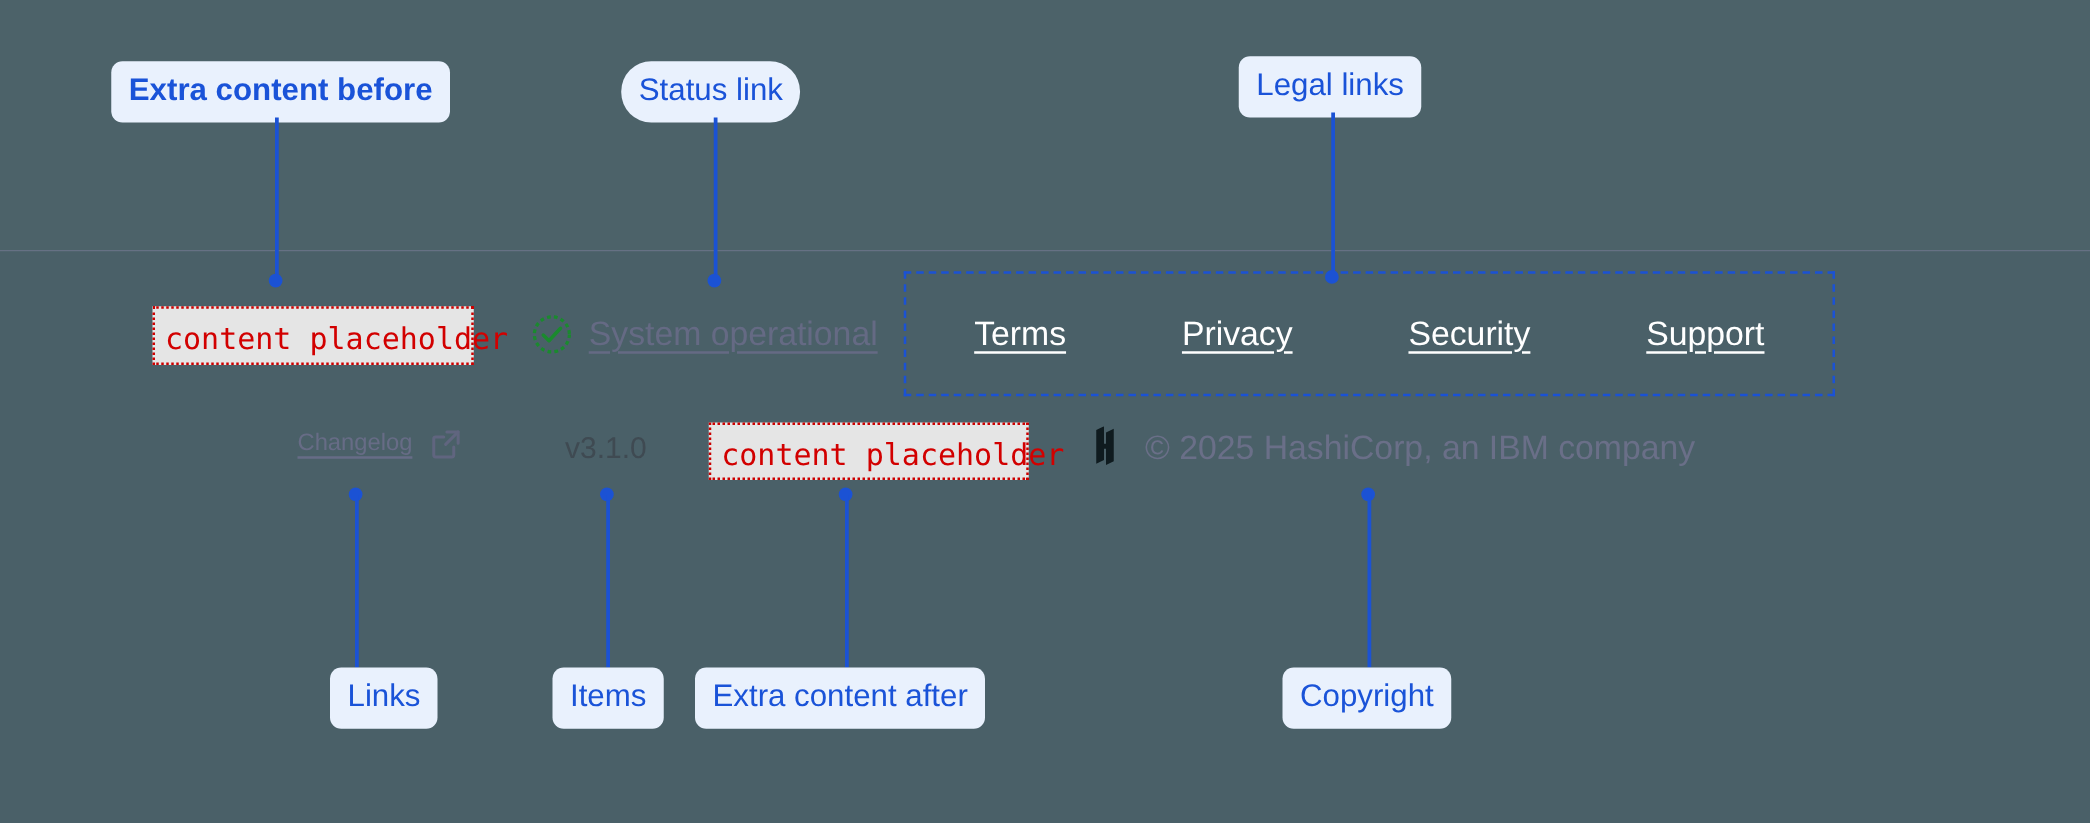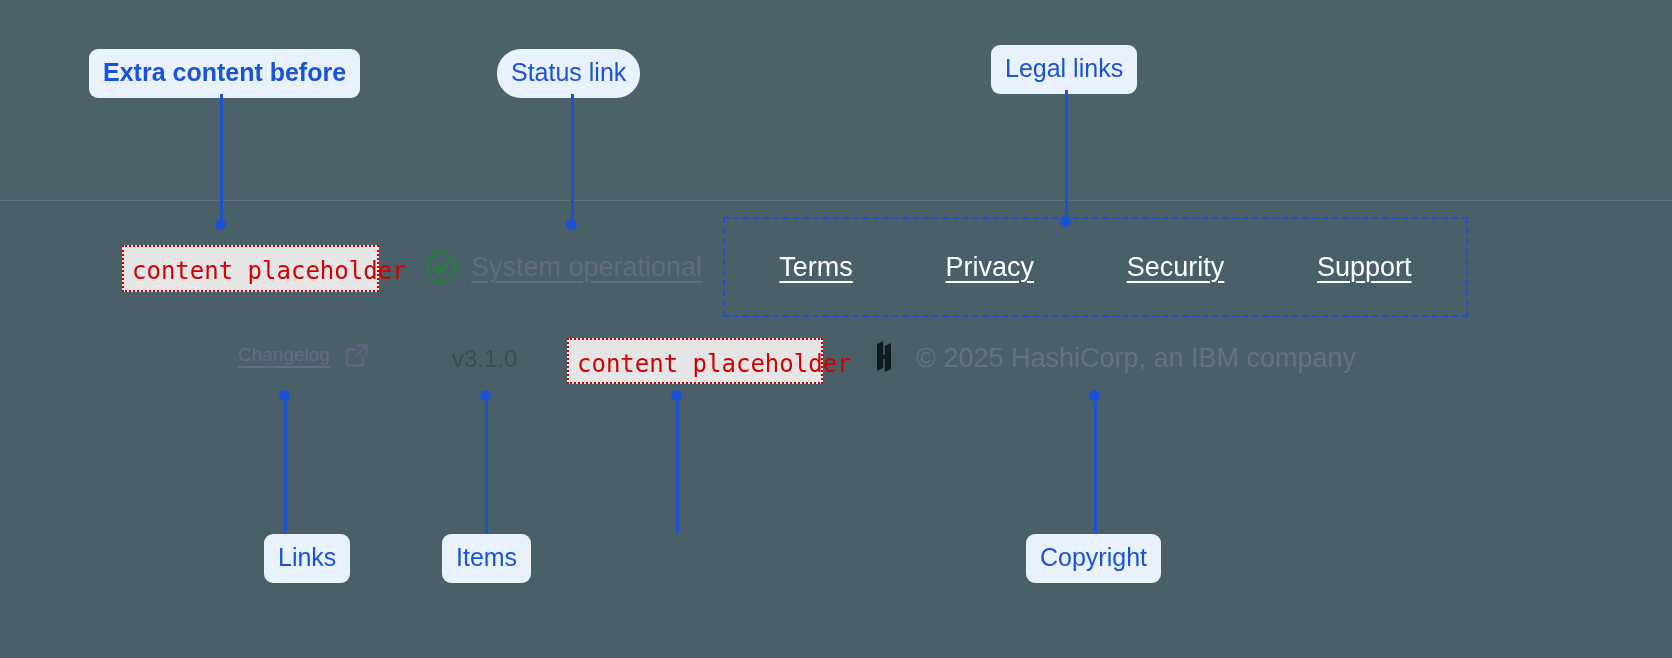--- a/index.html
+++ b/index.html
@@ -235,18 +235,19 @@
   <div class="dot" style="left:279px; top:390px;"></div>
   <div class="leader" style="left:284px; top:396px; height:138px;"></div>
   <div class="chip" style="left:242px; top:534px;margin-left:22px;">Links</div>
 
   <div class="dot" style="left:480px; top:390px;"></div>
   <div class="leader" style="left:485px; top:396px; height:138px;"></div>
   <div class="chip" style="left:442px; top:534px;">Items</div>
 
   <div class="dot" style="left:671px; top:390px;"></div>
   <div class="leader" style="left:676px; top:396px; height:138px;"></div>
+  <div class="chip" style="left:556px; top:534px;">Extra content after</div>
 
   <div class="dot" style="left:1089px; top:390px;"></div>
   <div class="leader" style="left:1094px; top:396px; height:138px;"></div>
   <div class="chip" style="left:1026px; top:534px;">Copyright</div>
 
 </div>
 
 </body></html>

